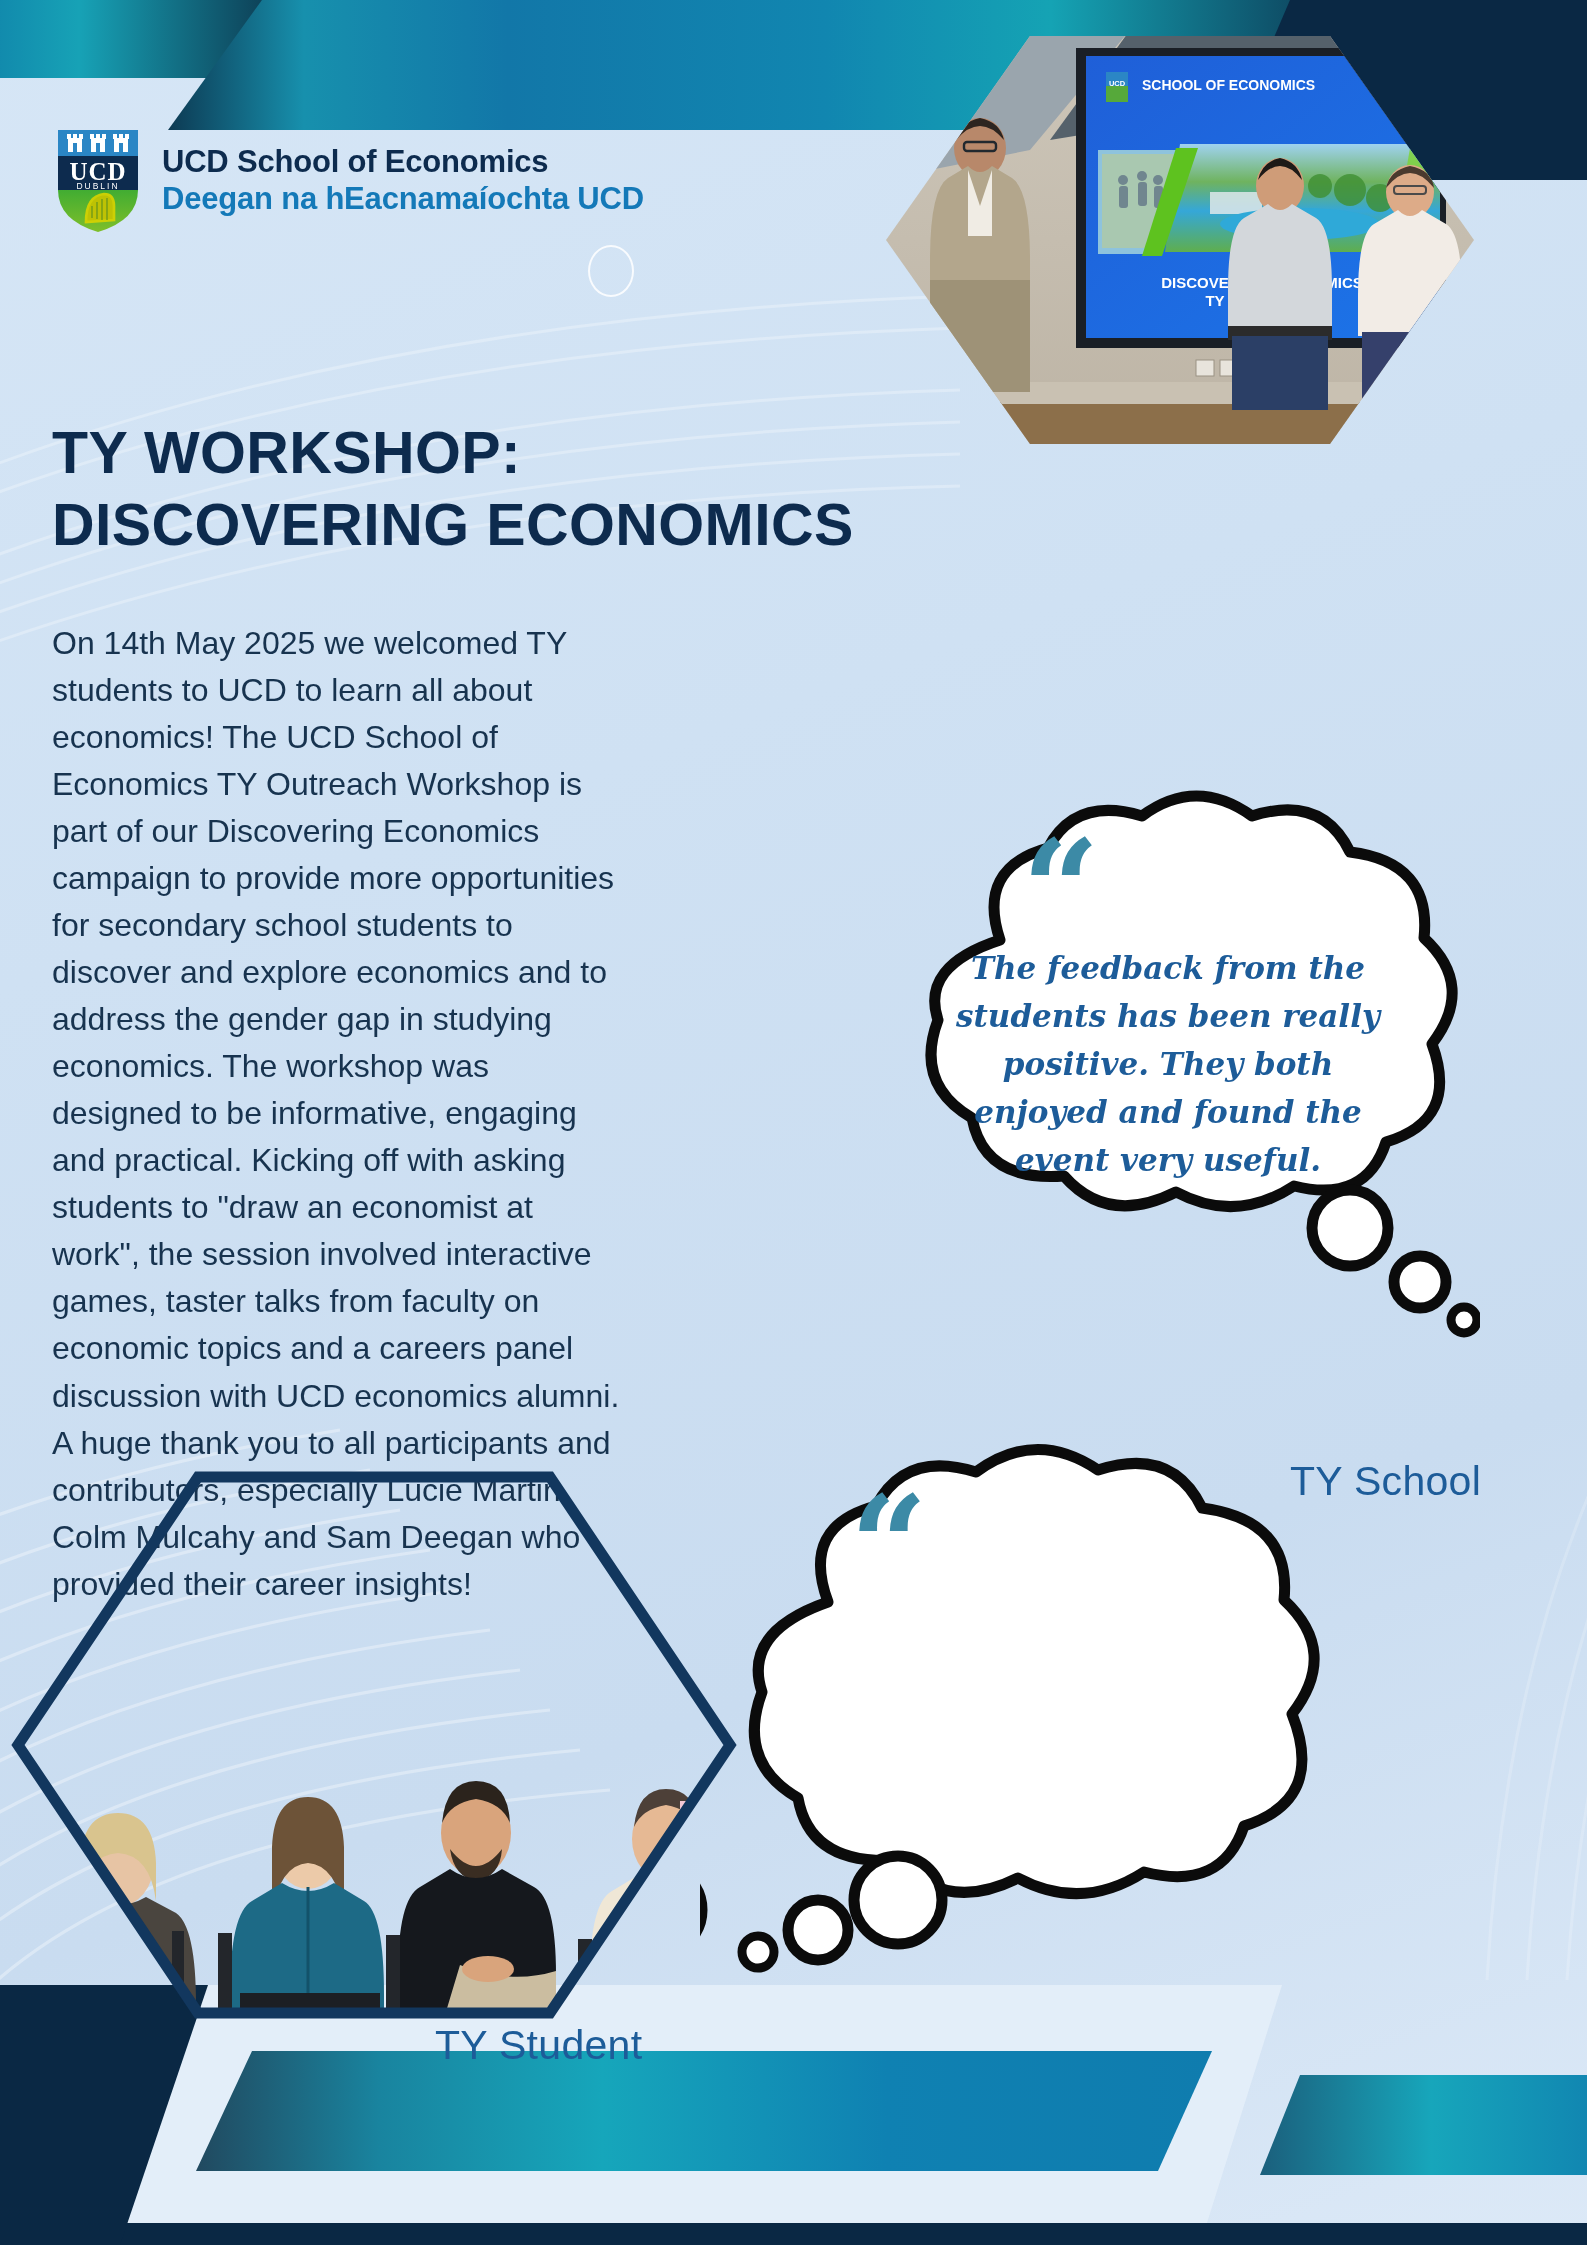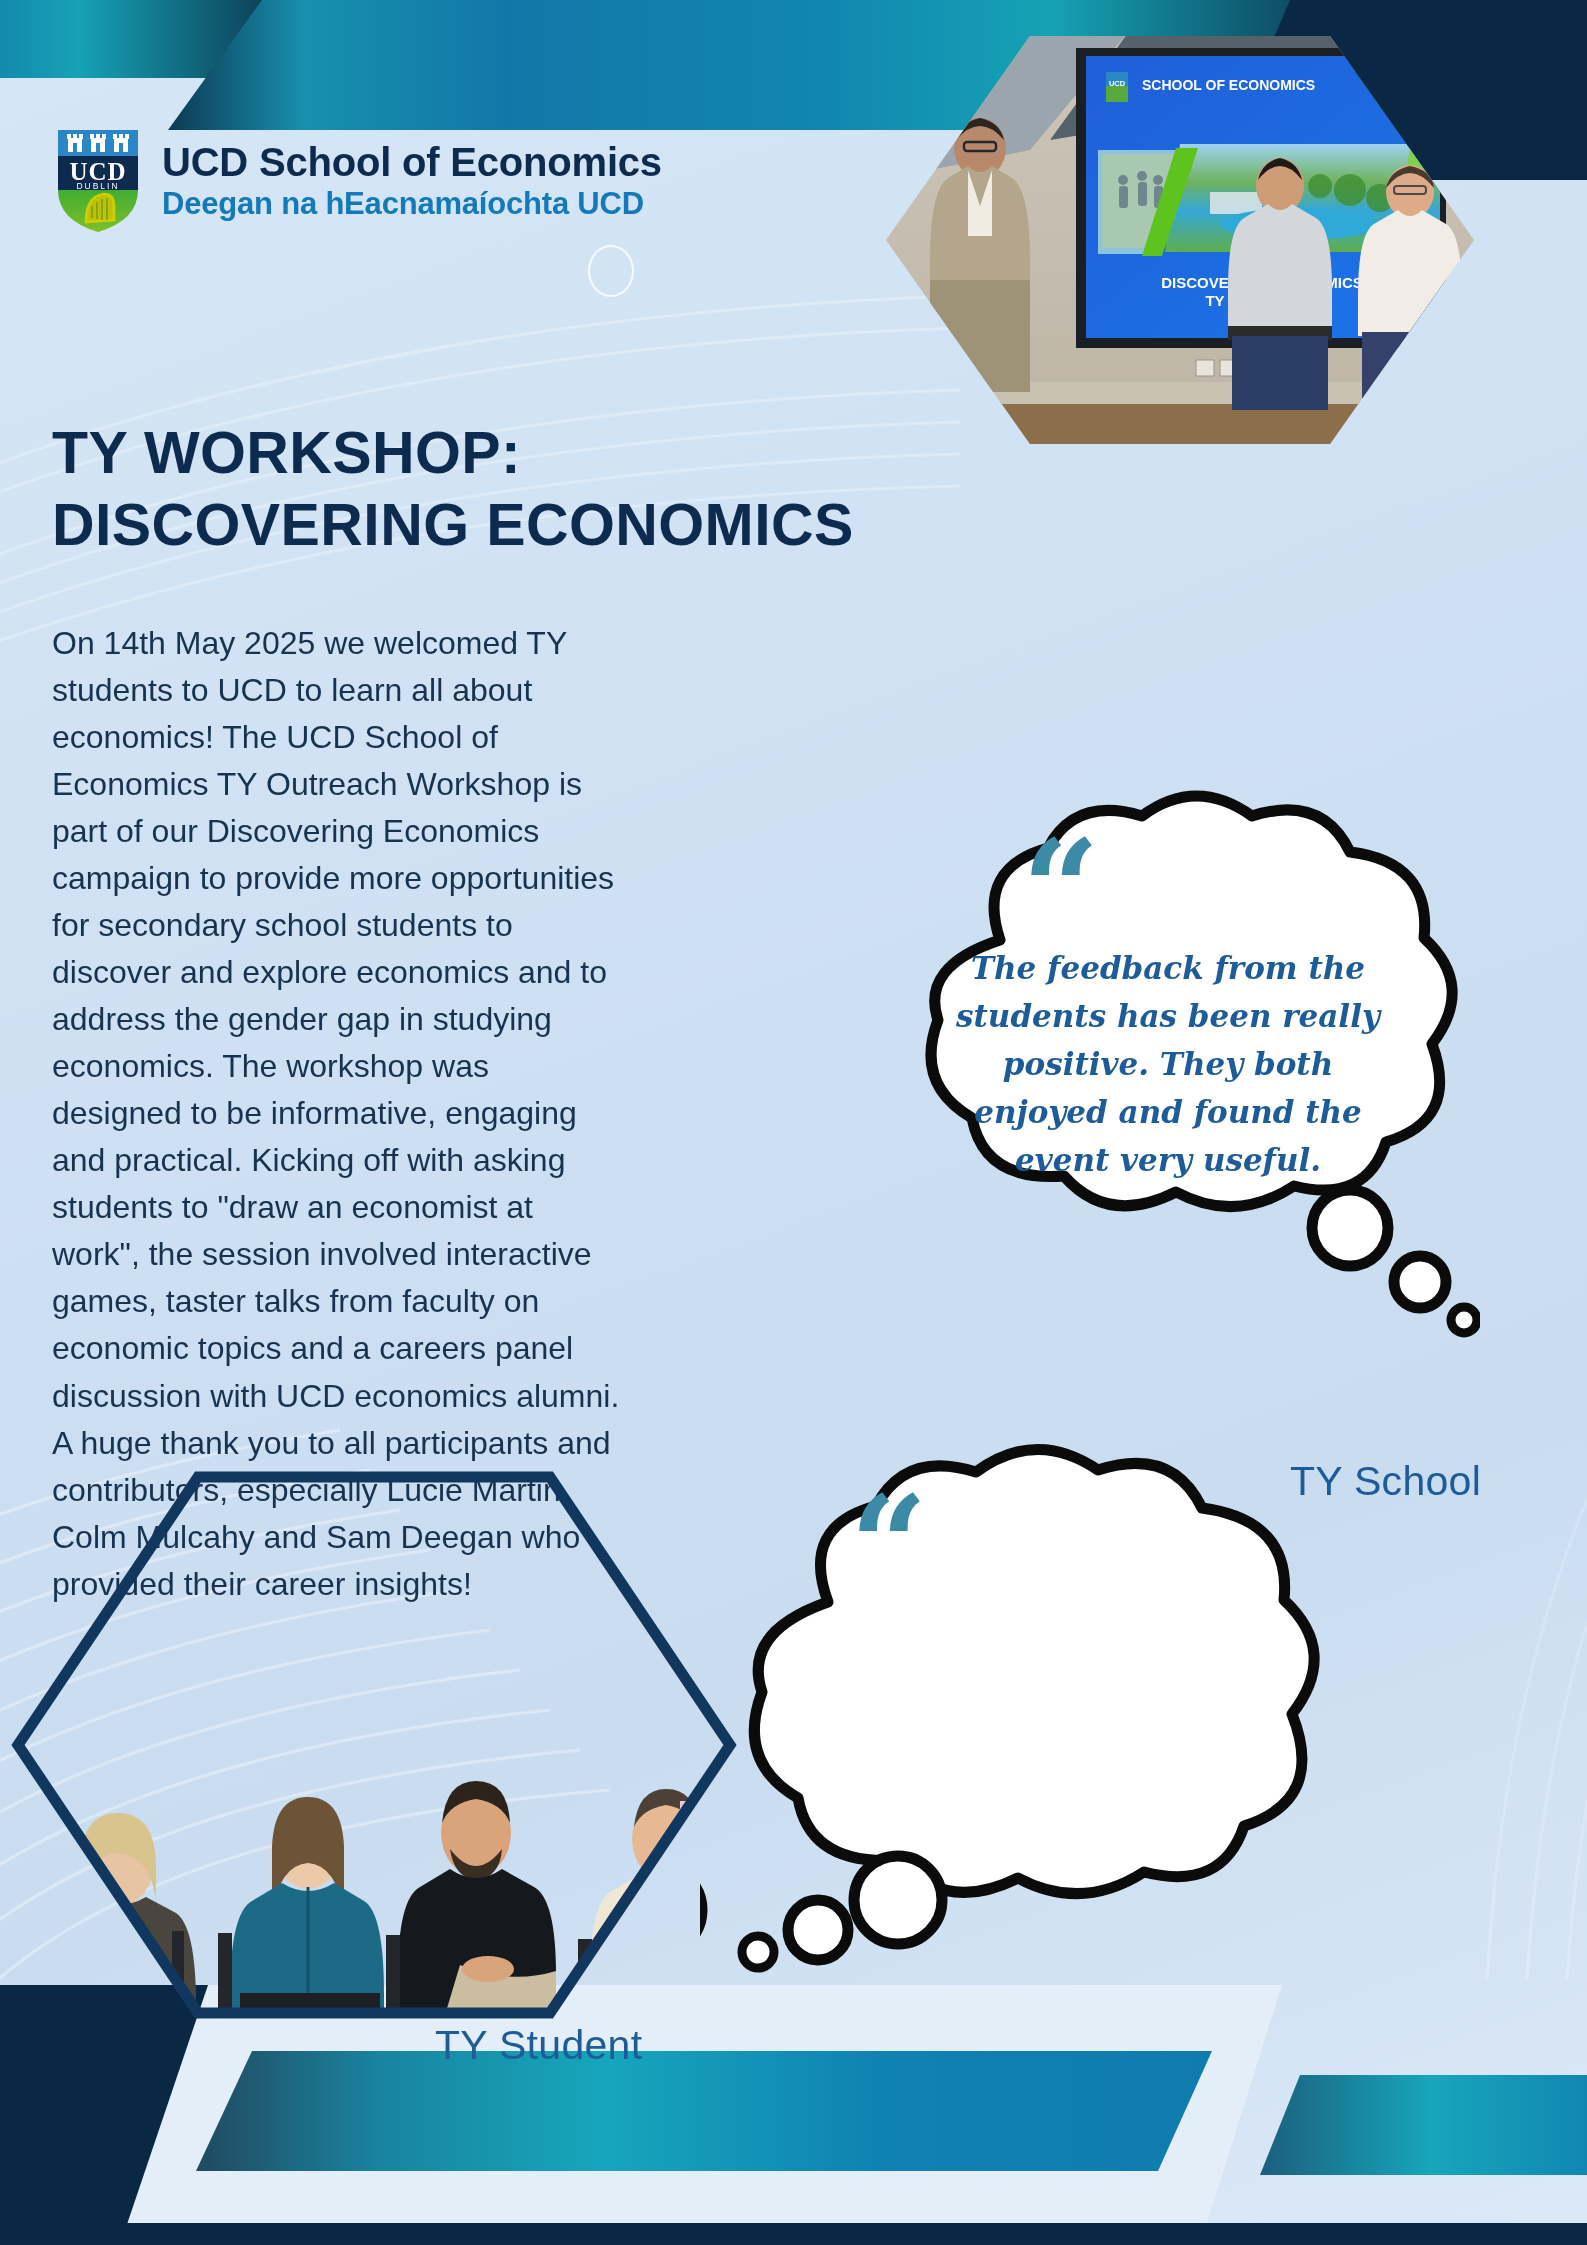--- a/index.html
+++ b/index.html
@@ -26,21 +26,21 @@
   .arcs-bl { left:-640px; top:1280px; }
   .arcs-tr { right:-420px; top:980px; }
 
   
   .deco { position:absolute; pointer-events:none; }
 
   
   .logo-row { position:absolute; left:56px; top:128px; display:flex; align-items:center; gap:22px; }
   .crest { width:84px; height:106px; }
   .logo-text { line-height:1.18; }
-  .logo-l1 { font-size:40px; font-weight:bold; color:#0d2b4e; letter-spacing:-.2px; }
+  .logo-l1 { font-size:31px; font-weight:bold; color:#0d2b4e; letter-spacing:-.2px; }
   .logo-l2 { font-size:31px; font-weight:bold; color:#1479b8; letter-spacing:-.2px; }
 
   .ring-o { position:absolute; left:588px; top:245px; width:46px; height:52px;
             border:2.5px solid #ffffff; border-radius:50%; opacity:.85; }
 
   
   .headline { position:absolute; left:52px; top:418px; width:900px;
               font-size:59px; font-weight:bold; color:#0d2b4e;
               line-height:1.22; letter-spacing:.4px; }
 

